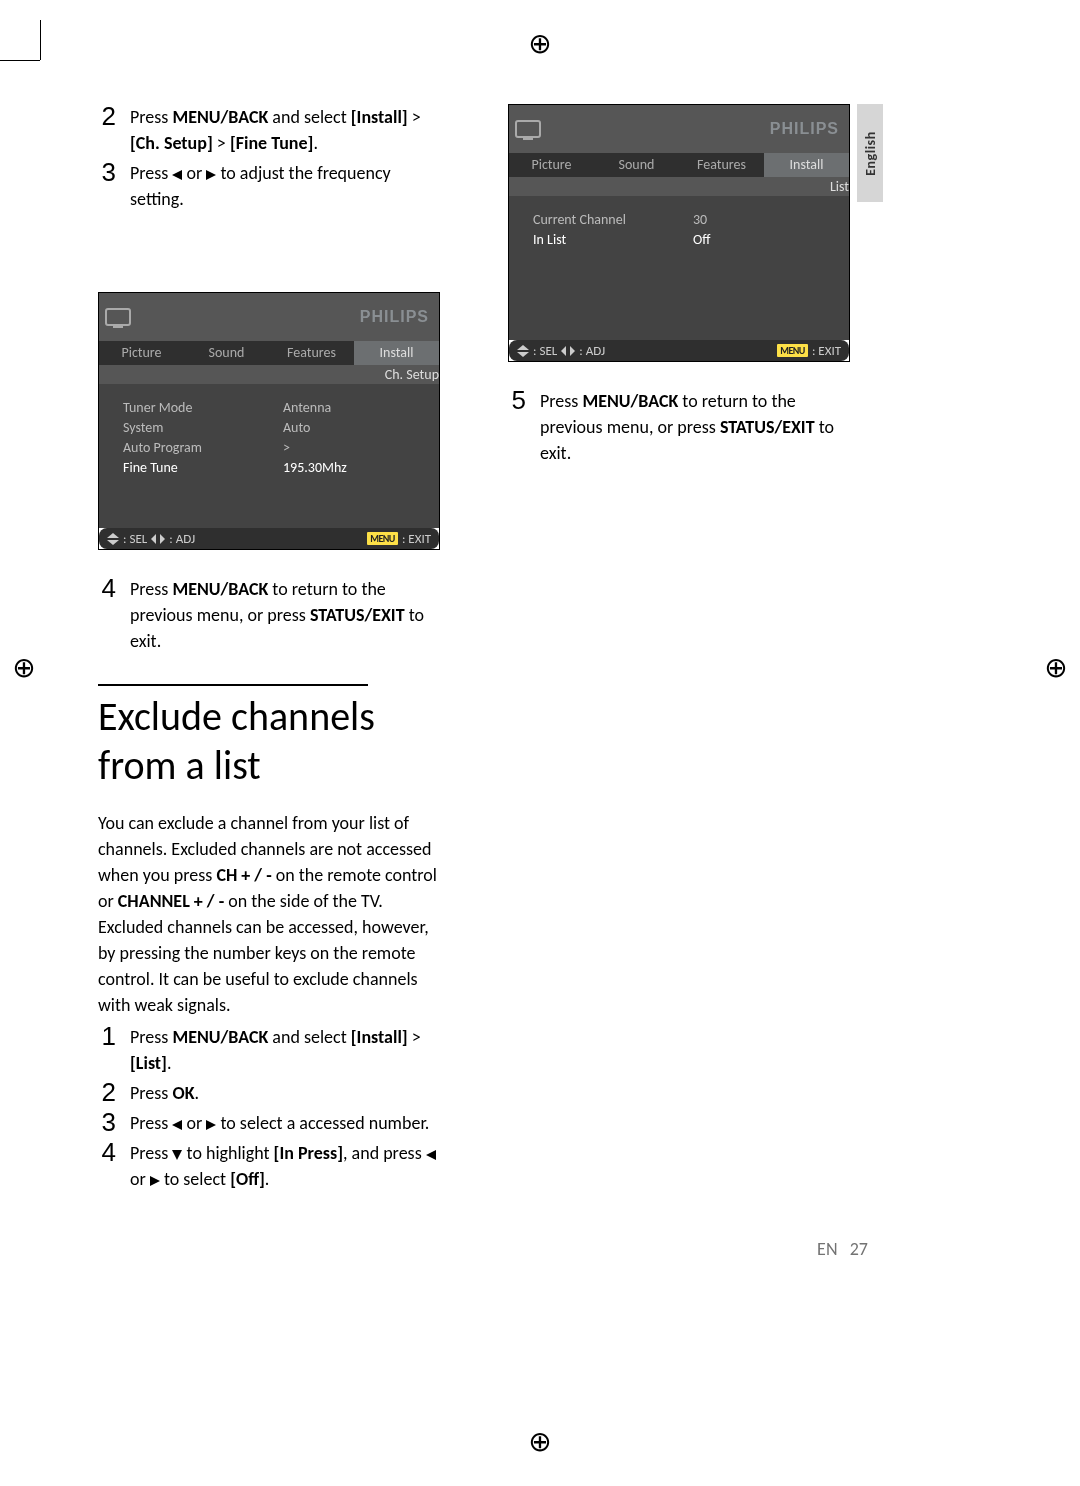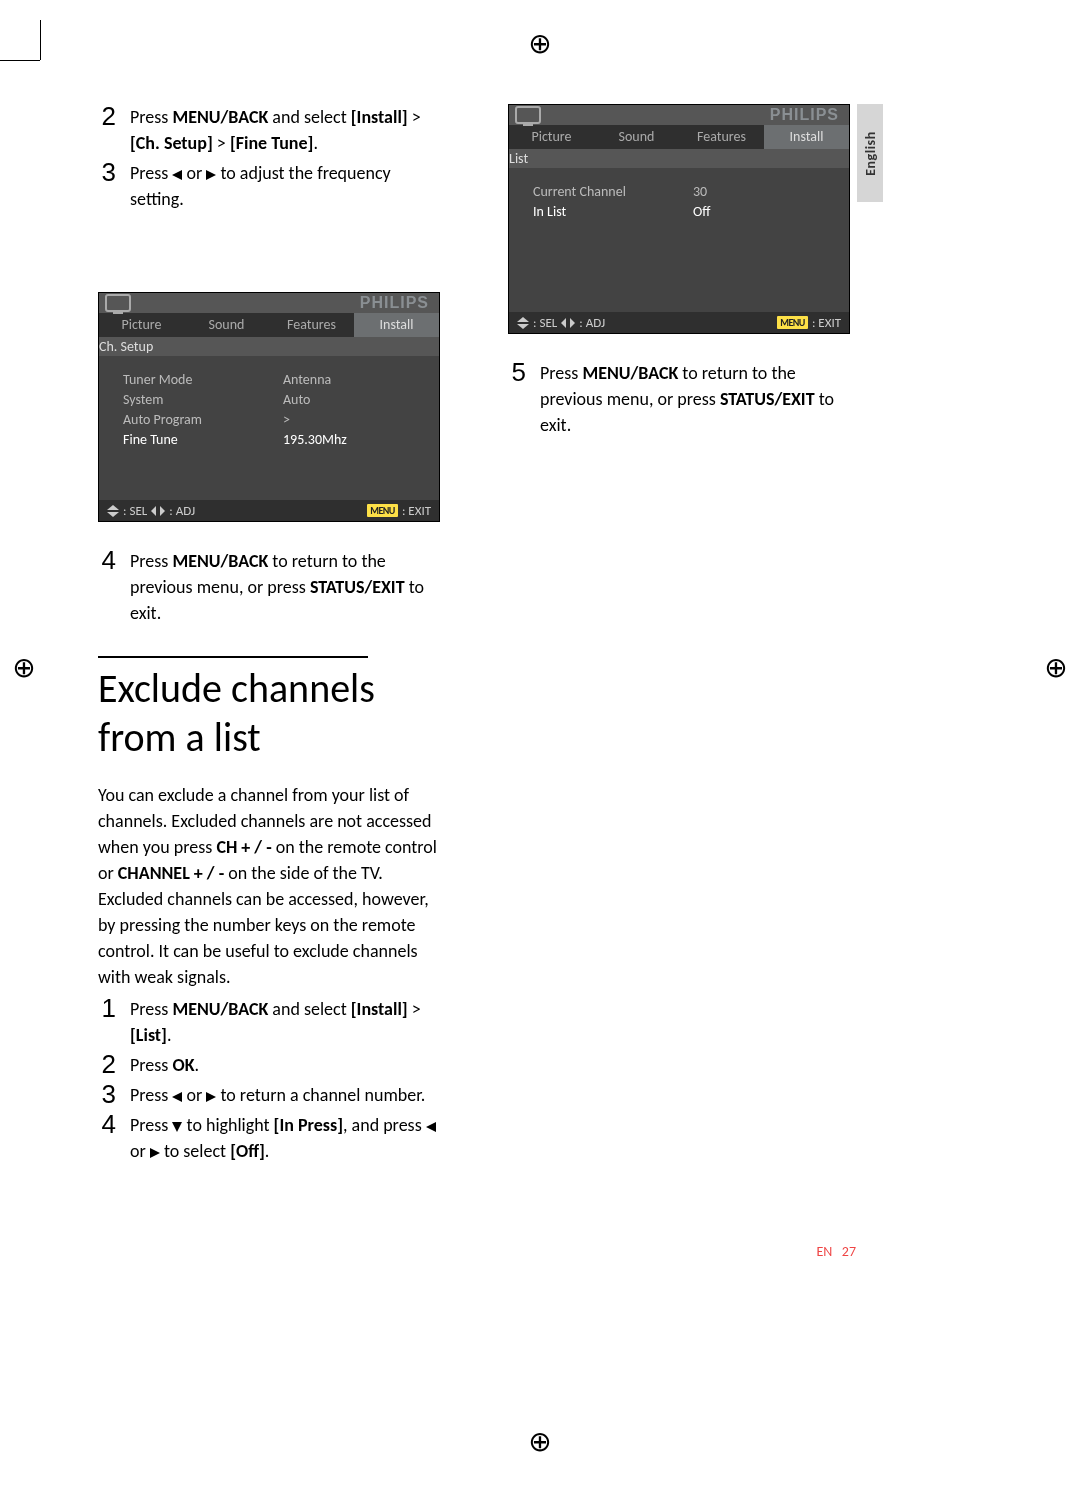--- a/index.html
+++ b/index.html
@@ -69,21 +69,21 @@
   .step .body b, .h-bold { font-weight: 700; }
 
   .tv-osd {
     margin: 30px 0 26px 0;
     border: 1px solid #000;
     width: 340px;
     font-size: 14px;
     color: #ccc;
   }
   .osd-header {
-    height: 20px;
+    height: 48px;
     display: flex;
     align-items: center;
     background: #565656;
     position: relative;
   }
   .osd-header .tv-icon {
     width: 28px;
     height: 22px;
     margin-left: 6px;
   }
@@ -106,21 +106,21 @@
   .osd-tab {
     text-align: center;
     padding: 3px 0 4px;
   }
   .osd-tab.active {
     background: #6c6f71;
     color: #ddd;
   }
   .osd-subtitle {
     background: #565656;
-    text-align: left;
+    text-align: right;
     font-size: 14px;
     padding: 1px 0;
     color: #ddd;
   }
   .osd-body {
     background: #434343;
     padding: 14px 0 50px 24px;
     position: relative;
   }
   .osd-row {
@@ -133,20 +133,21 @@
   .osd-row.hl { color: #fff; }
   .osd-footer {
     background: #2f2f2f;
     display: flex;
     align-items: center;
     padding: 3px 8px;
     font-size: 13px;
     color: #ccc;
     gap: 6px;
     justify-content: space-between;
+    border-radius: 8px;
   }
   .osd-footer .seg { display: flex; align-items: center; gap: 4px; }
   .menu-box {
     background: #fde047;
     color: #222;
     font-size: 10px;
     padding: 0 3px;
     border-radius: 1px;
     font-weight: 700;
     letter-spacing: -0.5px;
@@ -184,23 +185,23 @@
     transform: rotate(-90deg);
     font-size: 14px;
     font-weight: 700;
     letter-spacing: 0.5px;
     color: #333;
   }
 
   .page-footer {
     position: absolute;
     bottom: 226px;
-    right: 224px;
-    font-size: 14px;
-    color: #ef4444;
+    right: 212px;
+    font-size: 18px;
+    color: #737373;
   }
 
   svg.tri-sh { display: inline-block; vertical-align: -1px; }
 </style>
 </head>
 <body>
 
 <div class="page">
 
   <div class="reg-mark reg-top">⊕</div>
@@ -319,21 +320,21 @@
             <span>Press </span><b>OK</b><span>.</span>
           </div>
         </li>
         <li class="step">
           <div class="num">3</div>
           <div class="body">
             <span>Press </span><svg class="tri-sh" width="10" height="10">
                 <polygon points="10,0 10,10 0,5" fill="#000"></polygon>
               </svg><span> or </span><svg class="tri-sh" width="10" height="10">
                 <polygon points="0,0 0,10 10,5" fill="#000"></polygon>
-              </svg><span> to return a channel number.</span>
+              </svg><span> to select a accessed number.</span>
           </div>
         </li>
         <li class="step">
           <div class="num">4</div>
           <div class="body">
             <span>Press </span><svg class="tri-sh" width="10" height="10">
                 <polygon points="0,0 10,0 5,10" fill="#000"></polygon>
               </svg><span> to highlight </span><b>[In Press]</b><span>, and press </span><svg class="tri-sh" width="10" height="10">
                 <polygon points="10,0 10,10 0,5" fill="#000"></polygon>
               </svg><span> or </span><svg class="tri-sh" width="10" height="10">

